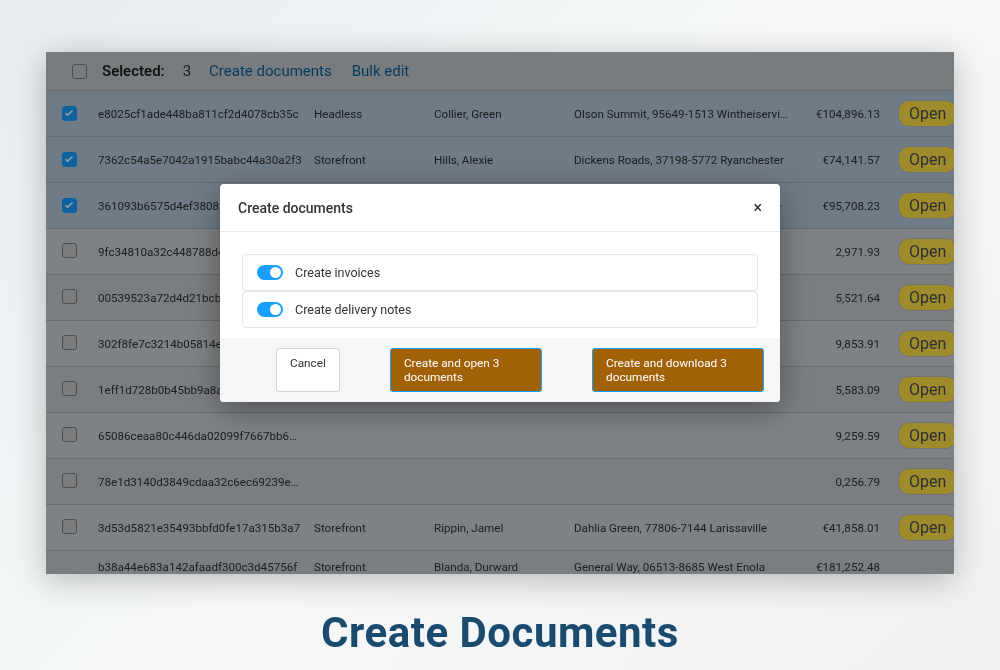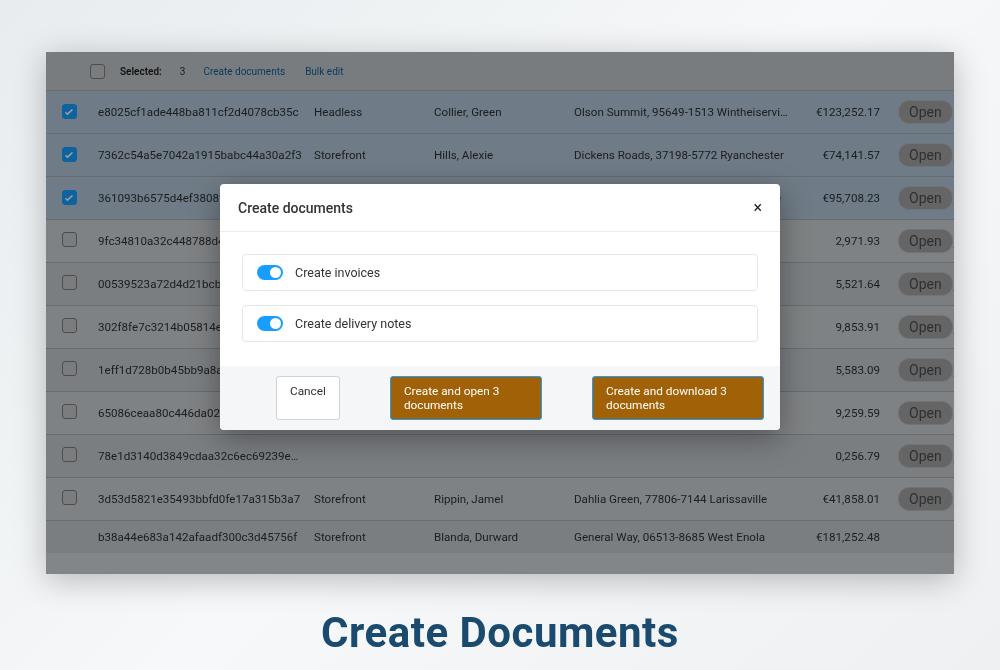--- a/index.html
+++ b/index.html
@@ -33,22 +33,22 @@
     position: absolute;
     inset: 0;
     background: rgba(0,0,0,0.38);
     z-index: 10;
     pointer-events: none;
   }
   .toolbar {
     display: flex;
     align-items: center;
     height: 38px;
-    padding: 0 28px;
-    font-size: 10px;
+    padding: 0 10px;
+    font-size: 15px;
     color: #1a1a1a;
     background: #c4c9cd;
   }
   .tb-check { width: 46px; display:flex; justify-content:center; }
   .chk {
     width: 15px; height: 15px; border: 1.5px solid #7a7f83; border-radius: 3px;
     background: #c6c9cc;
     display:inline-flex;align-items:center;justify-content:center;
   }
   .chk.on { background: #189eff; border-color: #189eff; }
@@ -71,24 +71,24 @@
     padding: 9px 6px;
     border-top: 1px solid #a9afb3;
     white-space: nowrap; overflow: hidden; text-overflow: ellipsis;
     background: #cdd2d5;
   }
   table.grid tr:nth-child(odd) td { background: #c7ccd0; }
   table.grid tr.sel td { background: #b3c7d9; }
   table.grid td.c-price { text-align: right; padding-right: 12px; }
   .open-btn {
     display:inline-block;
-    background:#a3a3a3;
+    background:#fde047;
     color:#4a4e51;
     border-radius: 11px;
-    font-size:14px;
+    font-size:16px;
     padding: 3px 10px;
     border: 1px solid #b7bbbe;
   }
   .caption {
     font-size: 42px;
     font-weight: 700;
     color: #1a4a6e;
     margin-top: 34px;
     letter-spacing: 0.5px;
   }
@@ -110,21 +110,20 @@
     border-bottom: 1px solid #eaecee;
   }
   .modal-title { font-size: 14px; color: #333; font-weight: 500; }
   .modal-close { font-size: 16px; color: #222; cursor:pointer; }
   .modal-body { padding: 22px 22px 10px; }
   .opt {
     border: 1px solid #e3e6e8;
     border-radius: 4px;
     padding: 10px 14px;
     display:flex;align-items:center;
-    margin-bottom: 14px;
     font-size: 12.5px; color: #333;
   }
   .toggle {
     width: 26px; height: 15px; border-radius: 8px; background: #189eff;
     margin-right: 12px; position: relative; flex-shrink:0;
   }
   .toggle::after {
     content:"";position:absolute;width:11px;height:11px;border-radius:50%;
     background:#fff;top:2px;right:2px;
   }
@@ -172,21 +171,21 @@
           <tr class="sel">
             <td style="text-align: center;"><span class="chk on">
                 <svg viewBox="0 0 10 10">
                   <path d="M1.5 5.2l2 2L8.5 2.5" stroke="#fff" stroke-width="1.6" fill="none"></path>
                 </svg>
               </span></td>
             <td>e8025cf1ade448ba811cf2d4078cb35c</td>
             <td>Headless</td>
             <td>Collier, Green</td>
             <td>Olson Summit, 95649-1513 Wintheiserville</td>
-            <td class="c-price">€123,252.17</td>
+            <td class="c-price">€104,896.13</td>
             <td style="text-align: center;"><span class="open-btn">Open</span></td>
           </tr>
           <tr class="sel">
             <td style="text-align: center;"><span class="chk on">
                 <svg viewBox="0 0 10 10">
                   <path d="M1.5 5.2l2 2L8.5 2.5" stroke="#fff" stroke-width="1.6" fill="none"></path>
                 </svg>
               </span></td>
             <td>7362c54a5e7042a1915babc44a30a2f3</td>
             <td>Storefront</td>

